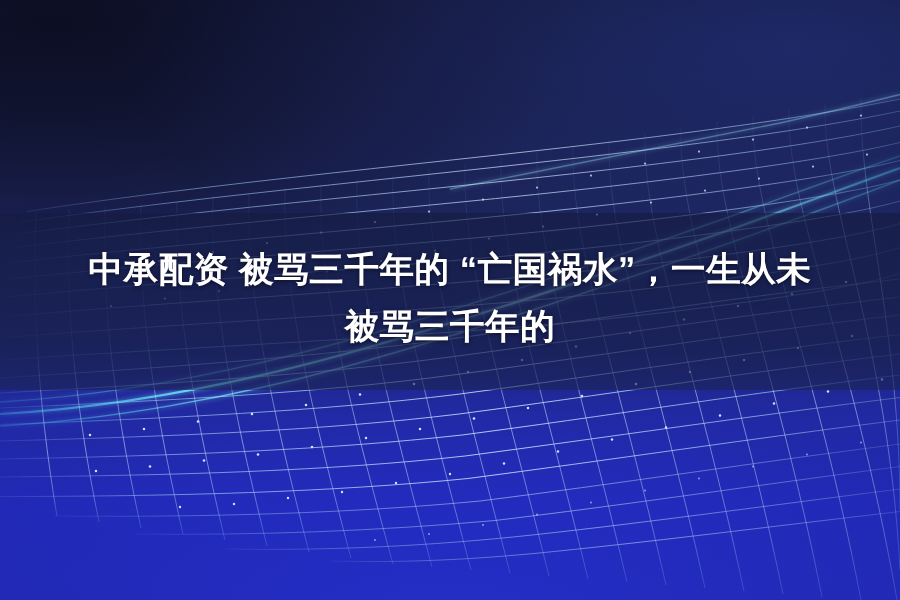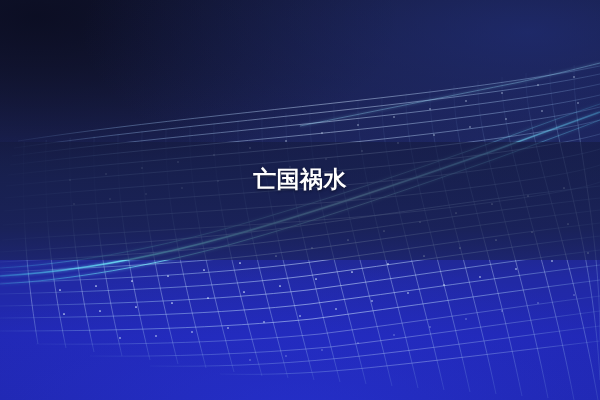--- a/index.html
+++ b/index.html
@@ -288,16 +288,17 @@
               <circle cx="574" cy="295" r="0.7"></circle>
           </g>
         </g>
       </g>
     </svg>
   </div>
 
   <div class="text-band"></div>
 
   <div class="headline">
-    <span class="line line2">亡国祸水</span>
+    <span class="line line1">中承配资 被骂三千年的 “亡国祸水”，一生从未</span>
+    <span class="line line2">被骂三千年的</span>
   </div>
 
 </div>
 
 </body></html>

